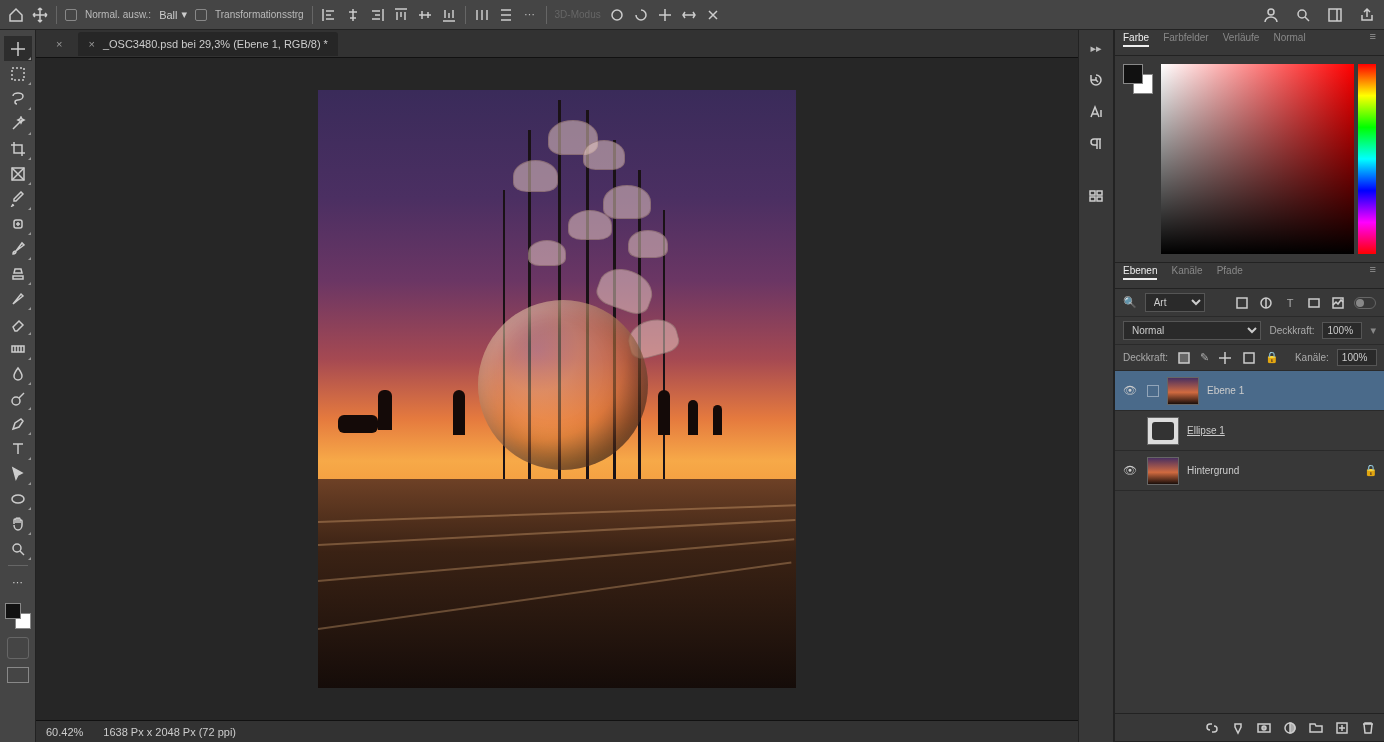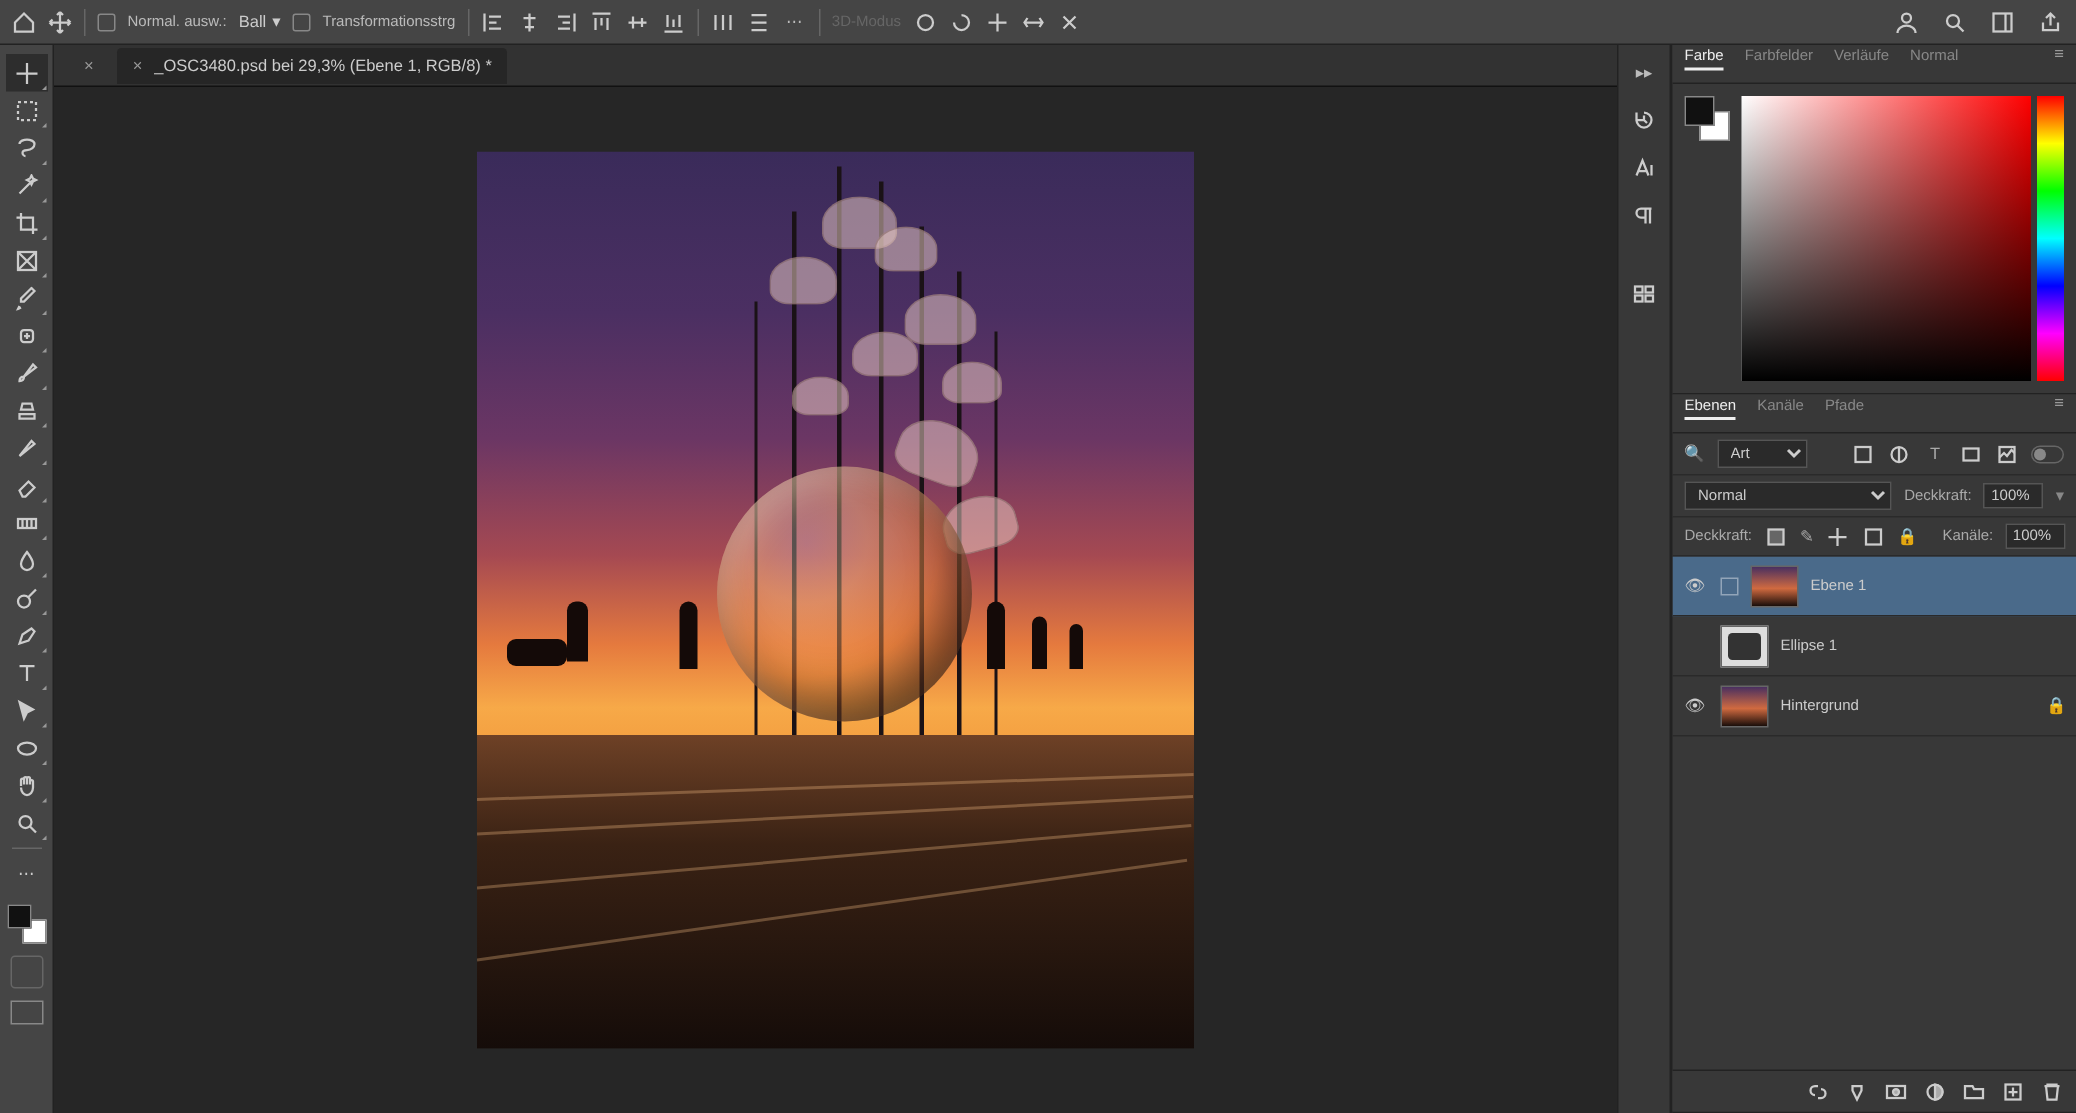--- a/index.html
+++ b/index.html
@@ -370,20 +370,24 @@
         <div class="plank" style="left:0;top:90%;width:100%;transform:rotate(-8deg)"></div>
         <div class="sil" style="left:60px;top:300px;width:14px;height:40px;border-radius:6px 6px 0 0"></div>
         <div class="sil" style="left:135px;top:300px;width:12px;height:45px;border-radius:6px 6px 0 0"></div>
         <div class="sil" style="left:340px;top:300px;width:12px;height:45px;border-radius:6px 6px 0 0"></div>
         <div class="sil" style="left:370px;top:310px;width:10px;height:35px;border-radius:5px 5px 0 0"></div>
         <div class="sil" style="left:395px;top:315px;width:9px;height:30px;border-radius:5px 5px 0 0"></div>
         <div class="sil" style="left:20px;top:325px;width:40px;height:18px;border-radius:6px"></div>
         <div class="ball"></div>
       </div>
     </div>
+    <div class="statusbar">
+      <span>60.42%</span>
+      <span>1638 Px x 2048 Px (72 ppi)</span>
+    </div>
   </div>
 
   <div class="dockstrip">
     <div class="dockico">▸▸</div>
     <div class="dockico">
         <svg viewBox="0 0 16 16">
           <path d="M8 3a5 5 0 1 1-5 5M3 3v5h5M8 5v3l2 2"></path>
         </svg>
       </div>
     <div class="dockico">
@@ -500,21 +504,21 @@
         <div class="layers-list">
           <div class="layer-item sel">
             <div class="eye">👁</div>
             <div style="width:12px;height:12px;border:1px solid rgba(255,255,255,.4)"></div>
             <div class="thumb sunset"></div>
             <span class="nm">Ebene 1</span>
           </div>
           <div class="layer-item">
             <div class="eye"></div>
             <div class="thumb shape"></div>
-            <span class="nm" style="">Ellipse 1</span>
+            <span class="nm" style="text-decoration:underline">Ellipse 1</span>
           </div>
           <div class="layer-item">
             <div class="eye">👁</div>
             <div class="thumb sunset"></div>
             <span class="nm">Hintergrund</span>
             <span class="lock">🔒</span>
           </div>
         </div>
         <div class="layers-footer">
           <div class="fico">

